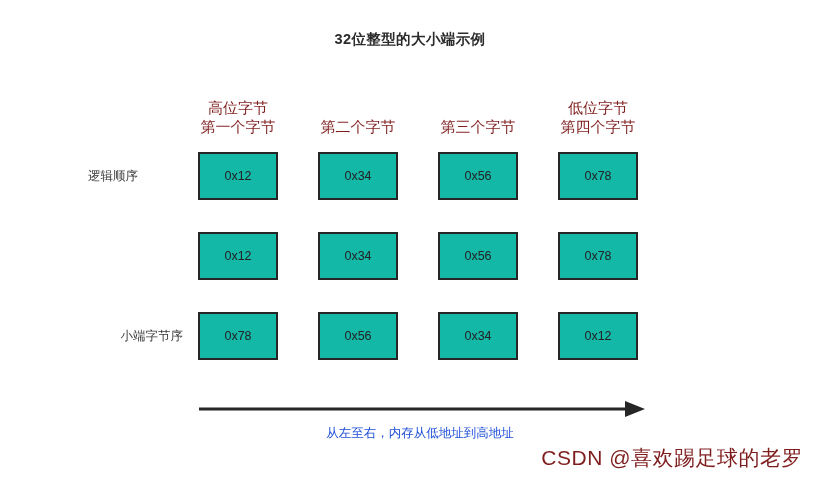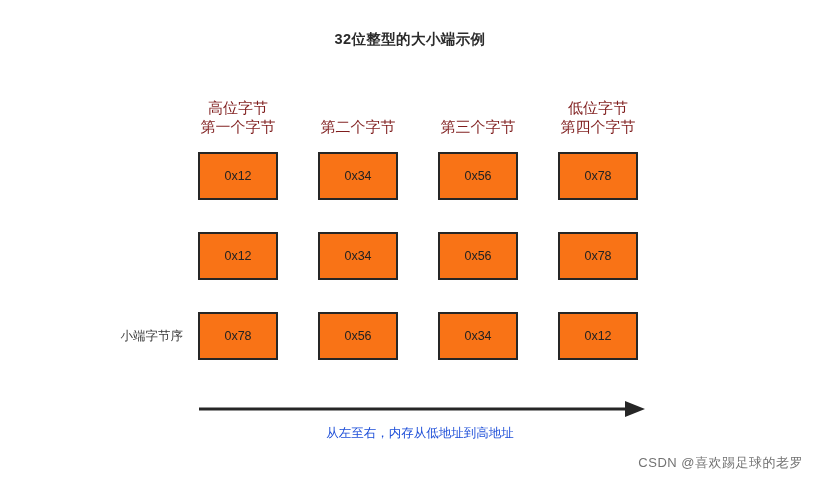--- a/index.html
+++ b/index.html
@@ -73,21 +73,21 @@
   .row-label.r0 { top: 167px; }
   .row-label.r1 { top: 247px; }
   .row-label.r2 { top: 327px; text-align: right; }
 
   
   .cell {
     position: absolute;
     width: 80px;
     height: 48px;
     border: 2px solid #262626;
-    background: #f97316;
+    background: #14b8a6;
     box-sizing: border-box;
     display: flex;
     align-items: center;
     justify-content: center;
     font-size: 12.5px;
     color: #222222;
   }
 
   .cr0 { top: 152px; }
   .cr1 { top: 232px; }
@@ -116,22 +116,22 @@
     text-align: center;
     font-size: 12.5px;
     color: #1d4ed8;
   }
 
   
   .watermark {
     position: absolute;
     right: 14px;
     bottom: 8px;
-    font-size: 13px;
-    color: #737373;
+    font-size: 21px;
+    color: #7f1d1d;
     white-space: nowrap;
     letter-spacing: 0.5px;
   }
 </style>
 </head>
 <body>
 
 <div id="diagram">
 
   <div class="title">32位整型的大小端示例</div>
@@ -144,20 +144,21 @@
     <span class="hline">第二个字节</span>
   </div>
   <div class="col-header single c2">
     <span class="hline">第三个字节</span>
   </div>
   <div class="col-header c3">
     <span class="hline">低位字节</span>
     <span class="hline">第四个字节</span>
   </div>
 
+  <div class="row-label r0">逻辑顺序</div>
   <div class="row-label r2">小端字节序</div>
 
   <div class="cell cr0 cc0">0x12</div>
   <div class="cell cr0 cc1">0x34</div>
   <div class="cell cr0 cc2">0x56</div>
   <div class="cell cr0 cc3">0x78</div>
 
   <div class="cell cr1 cc0">0x12</div>
   <div class="cell cr1 cc1">0x34</div>
   <div class="cell cr1 cc2">0x56</div>

